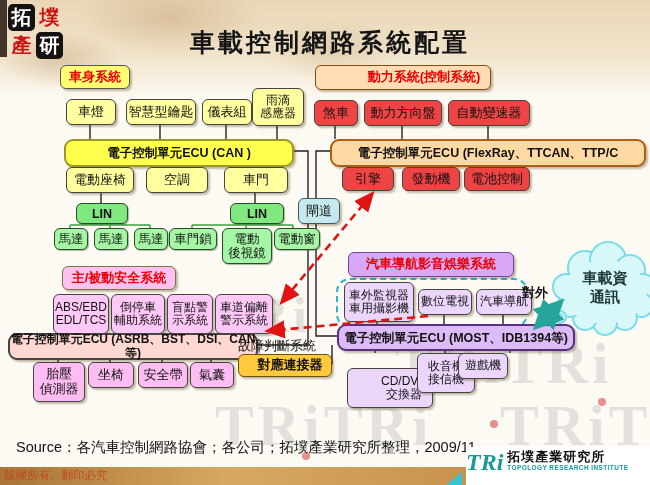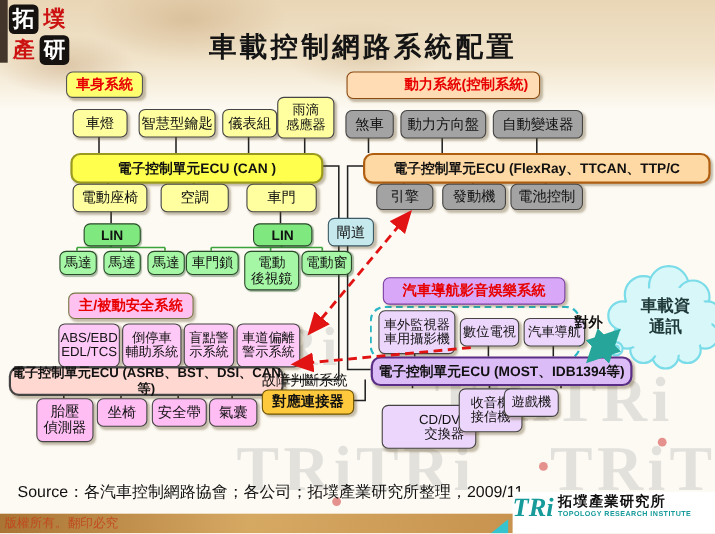--- a/index.html
+++ b/index.html
@@ -18,29 +18,29 @@
   .logo .blk{background:#151210;color:#fff;border-radius:5px;}
   .logo .red{color:#cc1111;}
   .title{position:absolute;left:70px;top:26px;width:520px;text-align:center;
          font:bold 25px "DejaVu Serif",serif;letter-spacing:3px;color:#141414;z-index:6;}
   .box{position:absolute;display:flex;align-items:center;justify-content:center;text-align:center;
        border:1.4px solid #444;border-radius:6px;background:#ffffa0;
        font-size:13px;line-height:1.12;white-space:pre-line;color:#111;
        box-shadow:2px 2px 2px rgba(90,70,30,.35);z-index:3;}
   .bar{font-weight:bold;border-width:2px;border-radius:9px;font-size:12.5px;}
   .can{background:#ffff4d;border-color:#9a9a20;}
-  .peach{background:#a3a3a3;text-align:center;}
+  .peach{background:#ef4444;text-align:center;}
   .flex{background:#ffd9a3;border-color:#b05e10;}
   .green{background:#a5f7a5;border-color:#2a4a2a;font-size:12.5px;box-shadow:1px 1px 1px rgba(40,90,40,.4);}
   .lin{background:#7fe87f;font-weight:bold;}
   .gate{background:#c5e9ec;border-color:#3b5a66;}
   .pink{background:#ffc9f7;font-size:12px;}
   .asrb{background:#ffd8d2;}
   .pink2{background:#ffbdf4;}
-  .gold{background:#ffc93e;border-color:#6e5300;font-weight:bold;}
+  .gold{background:#ffc93e;border-color:#6e5300;font-weight:bold;padding-left:10px;}
   .purple{background:#ecd6fb;font-size:12px;}
   .most{background:#dcbcf6;border-color:#5a2d86;}
   .hdr{font-weight:bold;color:#e80000;font-size:13px;}
   .h-body{background:#ffff70;border-color:#555;}
   .h-power{background:#ffdcb3;border-color:#8a4a10;padding-left:42px;}
   .h-safety{background:#ffc2f0;border-color:#774;}
   .h-info{background:#d9a7f7;border-color:#7a3fa0;}
   .plain{position:absolute;font-size:13px;color:#111;z-index:4;white-space:pre-line;}
   .dashedbox{position:absolute;left:336px;top:278px;width:188px;height:46px;
        border:2px dashed #2ab6c4;border-radius:14px;z-index:2;}

